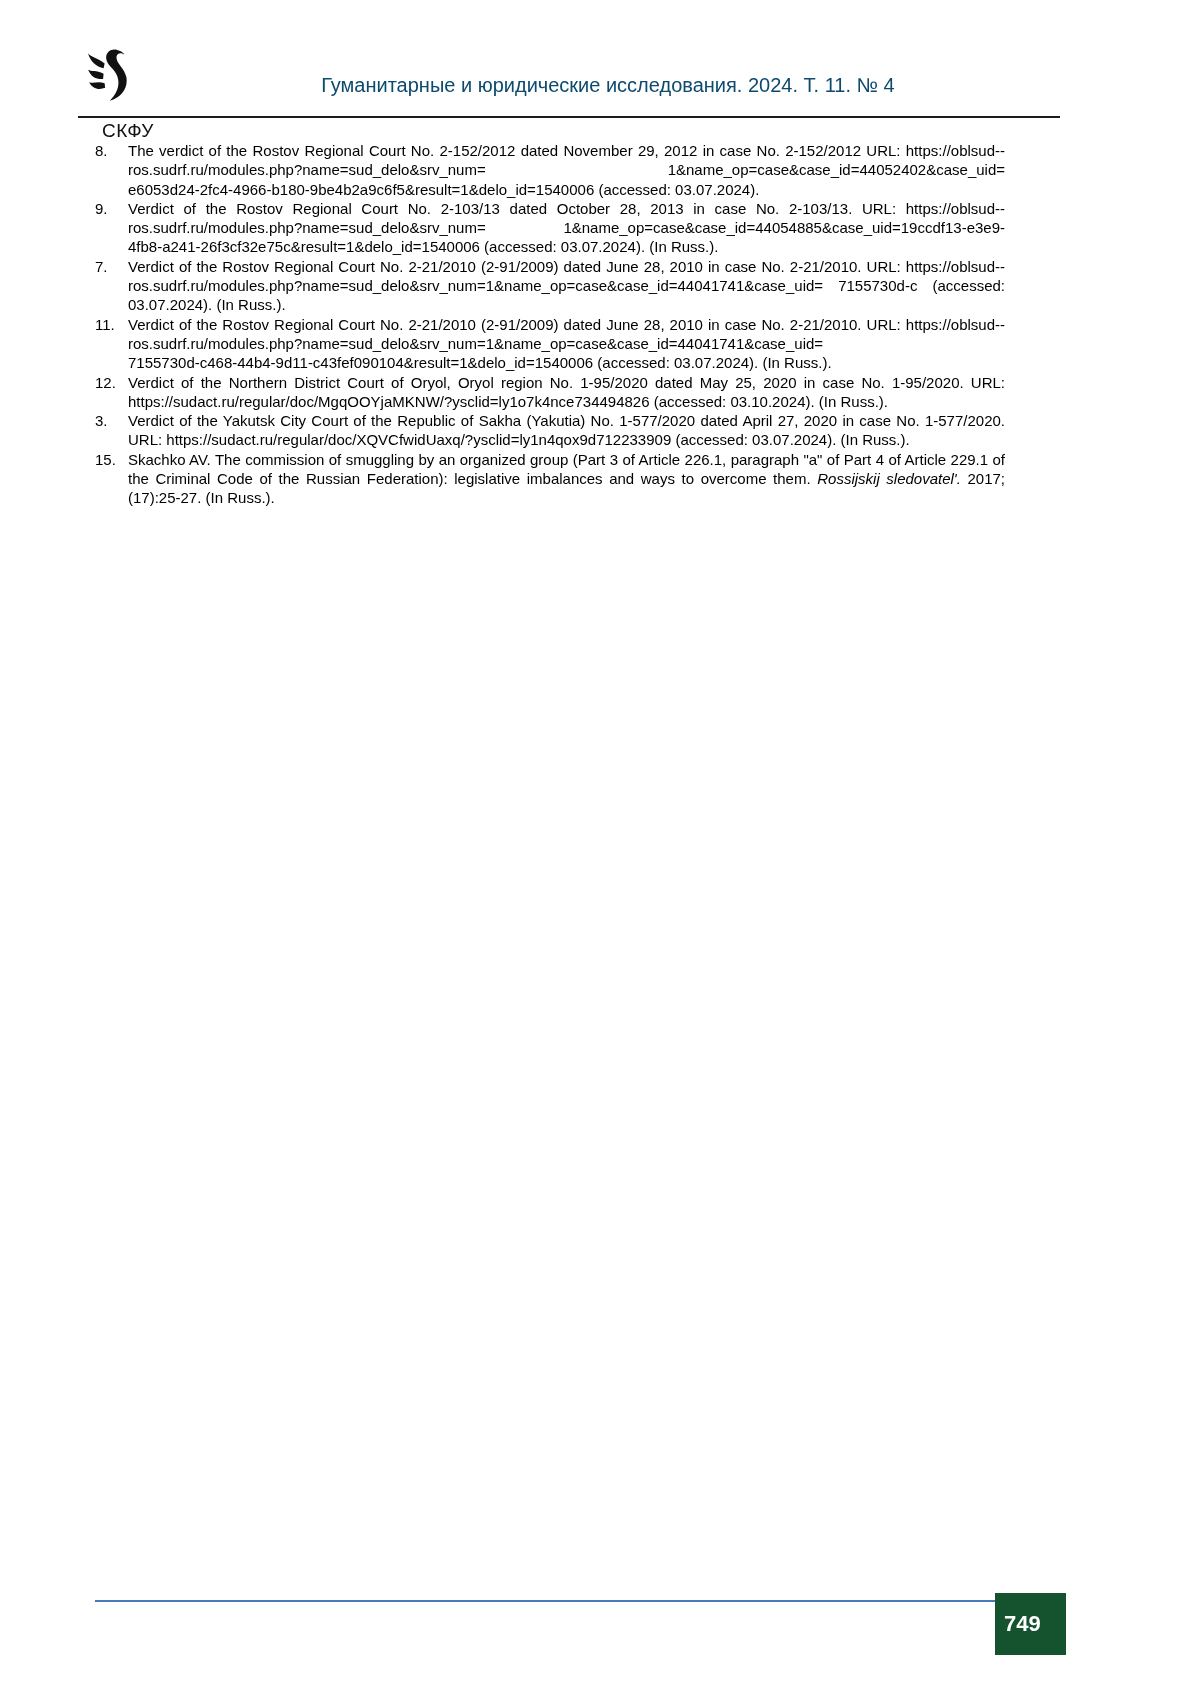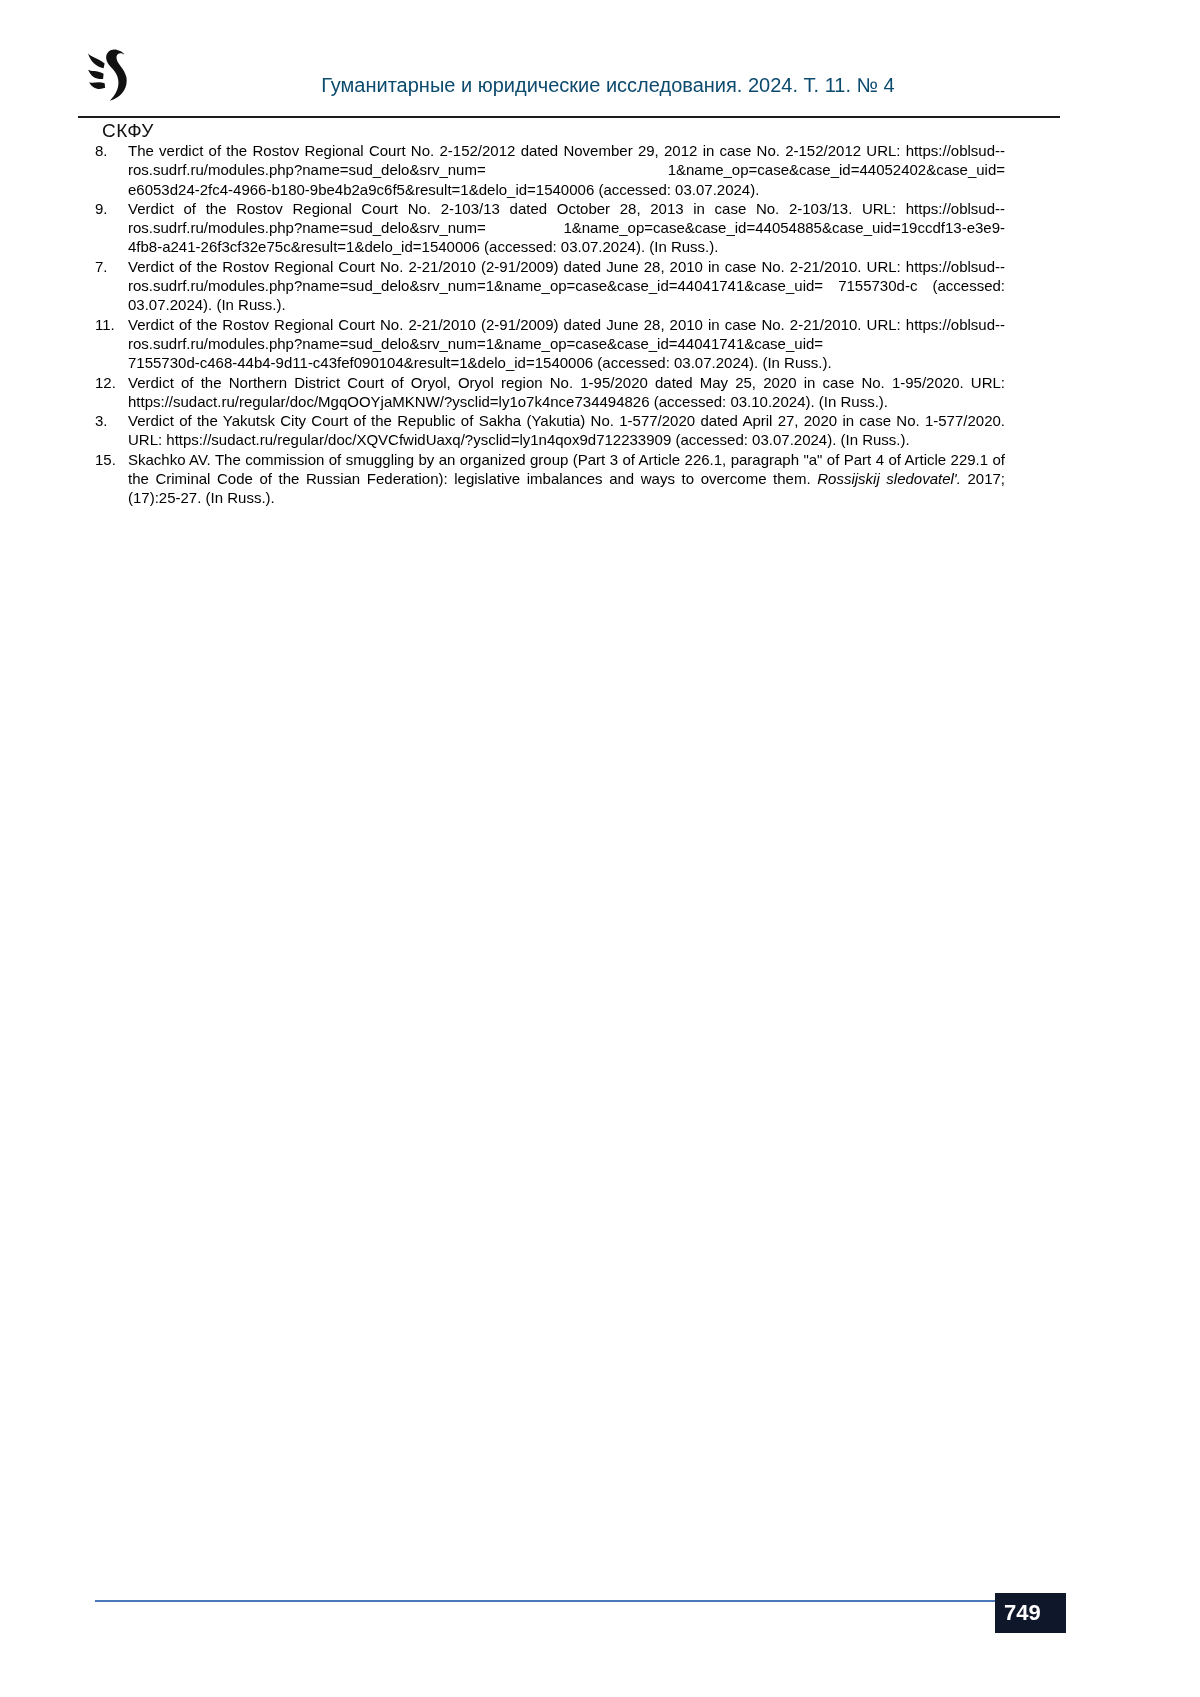--- a/index.html
+++ b/index.html
@@ -36,22 +36,22 @@
   .ref-num { flex: 0 0 33px; width: 33px; }
   .ref-text { flex: 1 1 auto; text-align: justify; overflow-wrap: break-word; }
   .seg-italic { font-style: italic; }
   .seg-nowrap { white-space: nowrap; }
   
   .footer-rule {
     position: absolute; left: 95px; top: 1600px; width: 905px; height: 2px;
     background: #4b79b7;
   }
   .page-badge {
-    position: absolute; left: 995px; top: 1593px; width: 71px; height: 40px;
-    background: #0f172a; color: #ffffff; font-size: 22px; font-weight: bold;
+    position: absolute; left: 995px; top: 1593px; width: 71px; height: 62px;
+    background: #14532d; color: #ffffff; font-size: 22px; font-weight: bold;
     display: flex; align-items: center; padding-left: 9px; box-sizing: border-box;
   }
 </style>
 </head>
 <body>
 
 <div class="page">
 
   <div class="logo-wrap">
     <span>

